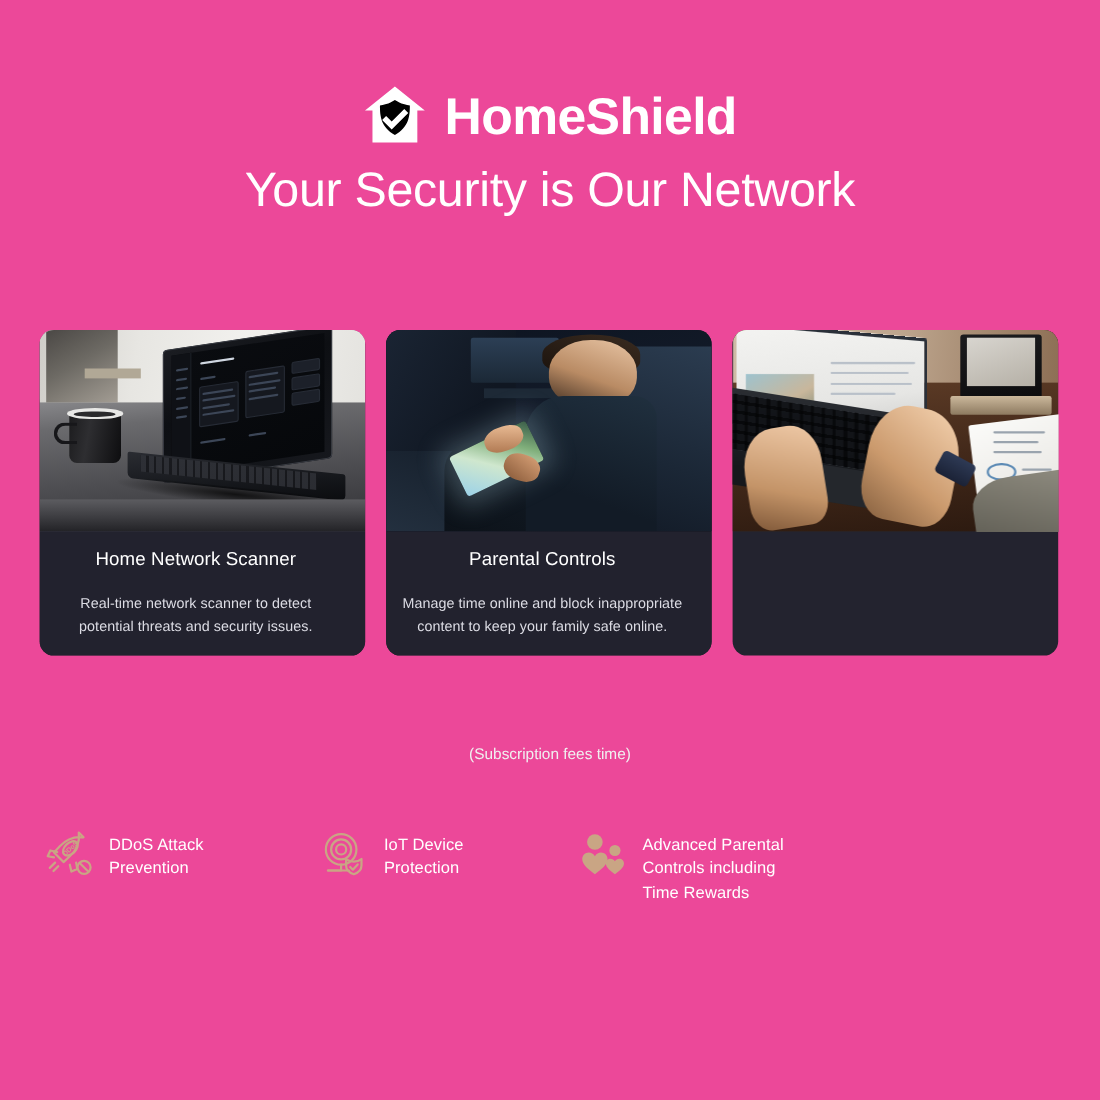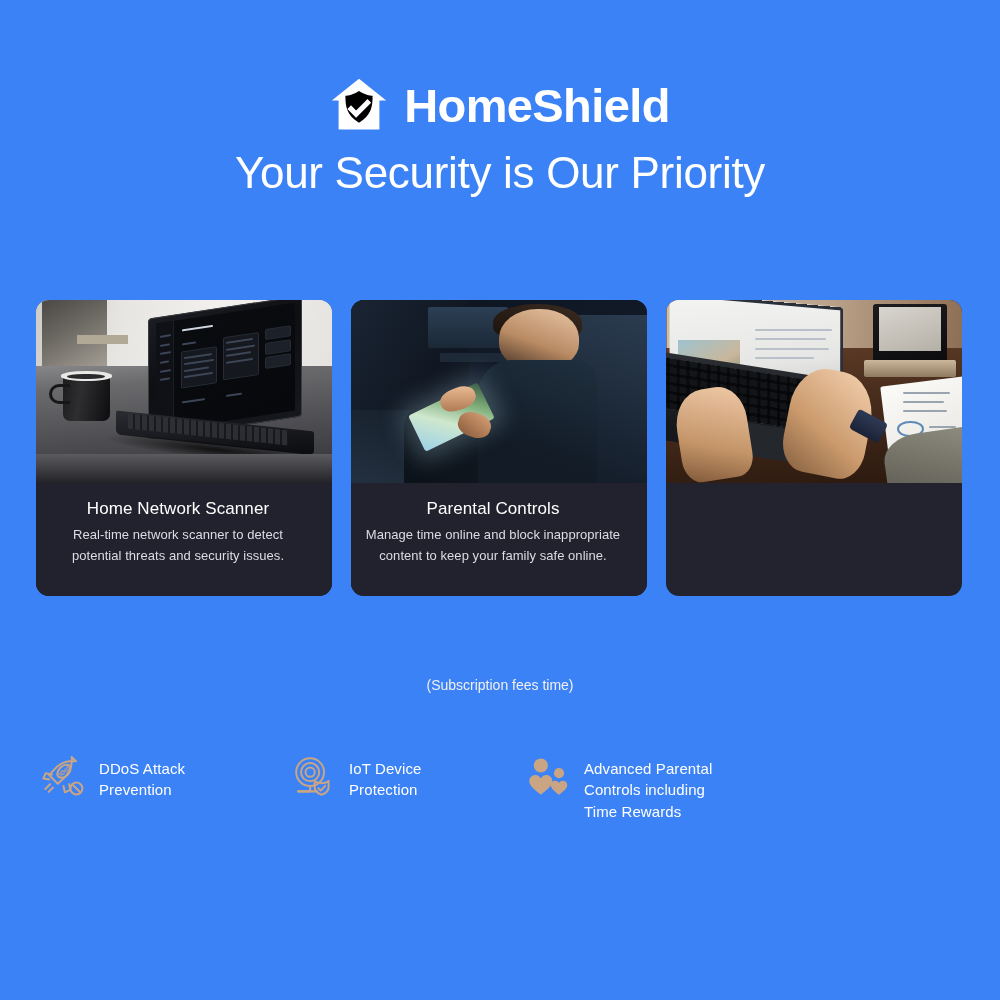--- a/index.html
+++ b/index.html
@@ -2,21 +2,21 @@
 <html><head>
 <meta charset="utf-8">
 <style>
   * { margin:0; padding:0; box-sizing:border-box; }
   html, body {
     width:1000px; height:1000px;
     background:#000;
     font-family:"Liberation Sans", sans-serif;
     overflow:hidden;
   }
-  .page { position:relative; width:1000px; height:1000px; background:#3b82f6; }
+  .page { position:relative; width:1000px; height:1000px; background:#ec4899; }
 
   
   .header { padding-top:72px; text-align:center; }
   .brand-row {
     display:flex; align-items:center; justify-content:center; gap:16px;
     height:66px;
   }
   .logo-mark { width:58px; height:58px; display:block; flex:0 0 auto; }
   .brand-name {
     font-size:47px; font-weight:bold; color:#fff; letter-spacing:-0.6px;
@@ -44,21 +44,21 @@
   .card-photo { position:relative; width:100%; height:183px; overflow:hidden; }
   .card-body {
     flex:1; background:#22222e;
     padding:16px 26px 0 14px; text-align:center;
   }
   .card-title {
     font-size:17px; font-weight:400; color:#ffffff;
     letter-spacing:0.1px; line-height:1.2;
   }
   .card-desc {
-    margin-top:5px;
+    margin-top:19px;
     font-size:13px; color:#dcdce4; line-height:1.62; letter-spacing:0.05px;
   }
 
   
   .ph1 { background:linear-gradient(180deg,#e9e9e7 0%,#dedcd8 34%,#9b9b99 36%,#6e6e6c 44%,#56565a 62%,#3d3d41 100%); }
   .ph1 .wall { position:absolute; left:0; top:0; width:100%; height:36%;
     background:linear-gradient(100deg,#cfcdc8 0%,#e7e6e2 30%,#f2f1ee 62%,#e4e3df 100%); }
   .ph1 .wall-dark { position:absolute; left:2%; top:0; width:22%; height:36%;
     background:linear-gradient(150deg,#4b4845 0%,#6d6a64 45%,#a39d94 100%); }
   .ph1 .wallshelf { position:absolute; left:14%; top:19%; width:17%; height:5%;
@@ -218,21 +218,21 @@
     <div class="brand-row">
       <span class="logo-mark">
         <svg viewBox="0 0 64 64" width="58" height="58" aria-hidden="true">
           <path fill="#ffffff" d="M32 3 L62 27 L54.5 27 L54.5 59 L9.5 59 L9.5 27 L2 27 Z"></path>
           <path fill="#000000" d="M32 16.5 C38 20.5 44 21.6 47 21.9 C47 33 46 43.4 32 51.5 C18 43.4 17 33 17 21.9 C20 21.6 26 20.5 32 16.5 Z"></path>
           <path fill="#ffffff" d="M23.2 32.4 L28.8 38.1 L41.4 25.4 L45.4 29.4 L28.8 46.1 L19.2 36.4 Z"></path>
         </svg>
       </span>
       <span class="brand-name">HomeShield</span>
     </div>
-    <div class="tagline">Your Security is Our Priority</div>
+    <div class="tagline">Your Security is Our Network</div>
   </div>
 
   <div class="cards">
 
     <div class="card">
       <div class="card-photo ph1">
         <div class="wall"></div>
           <div class="wall-dark"></div>
           <div class="wallshelf"></div>
         <div class="counter"></div>

